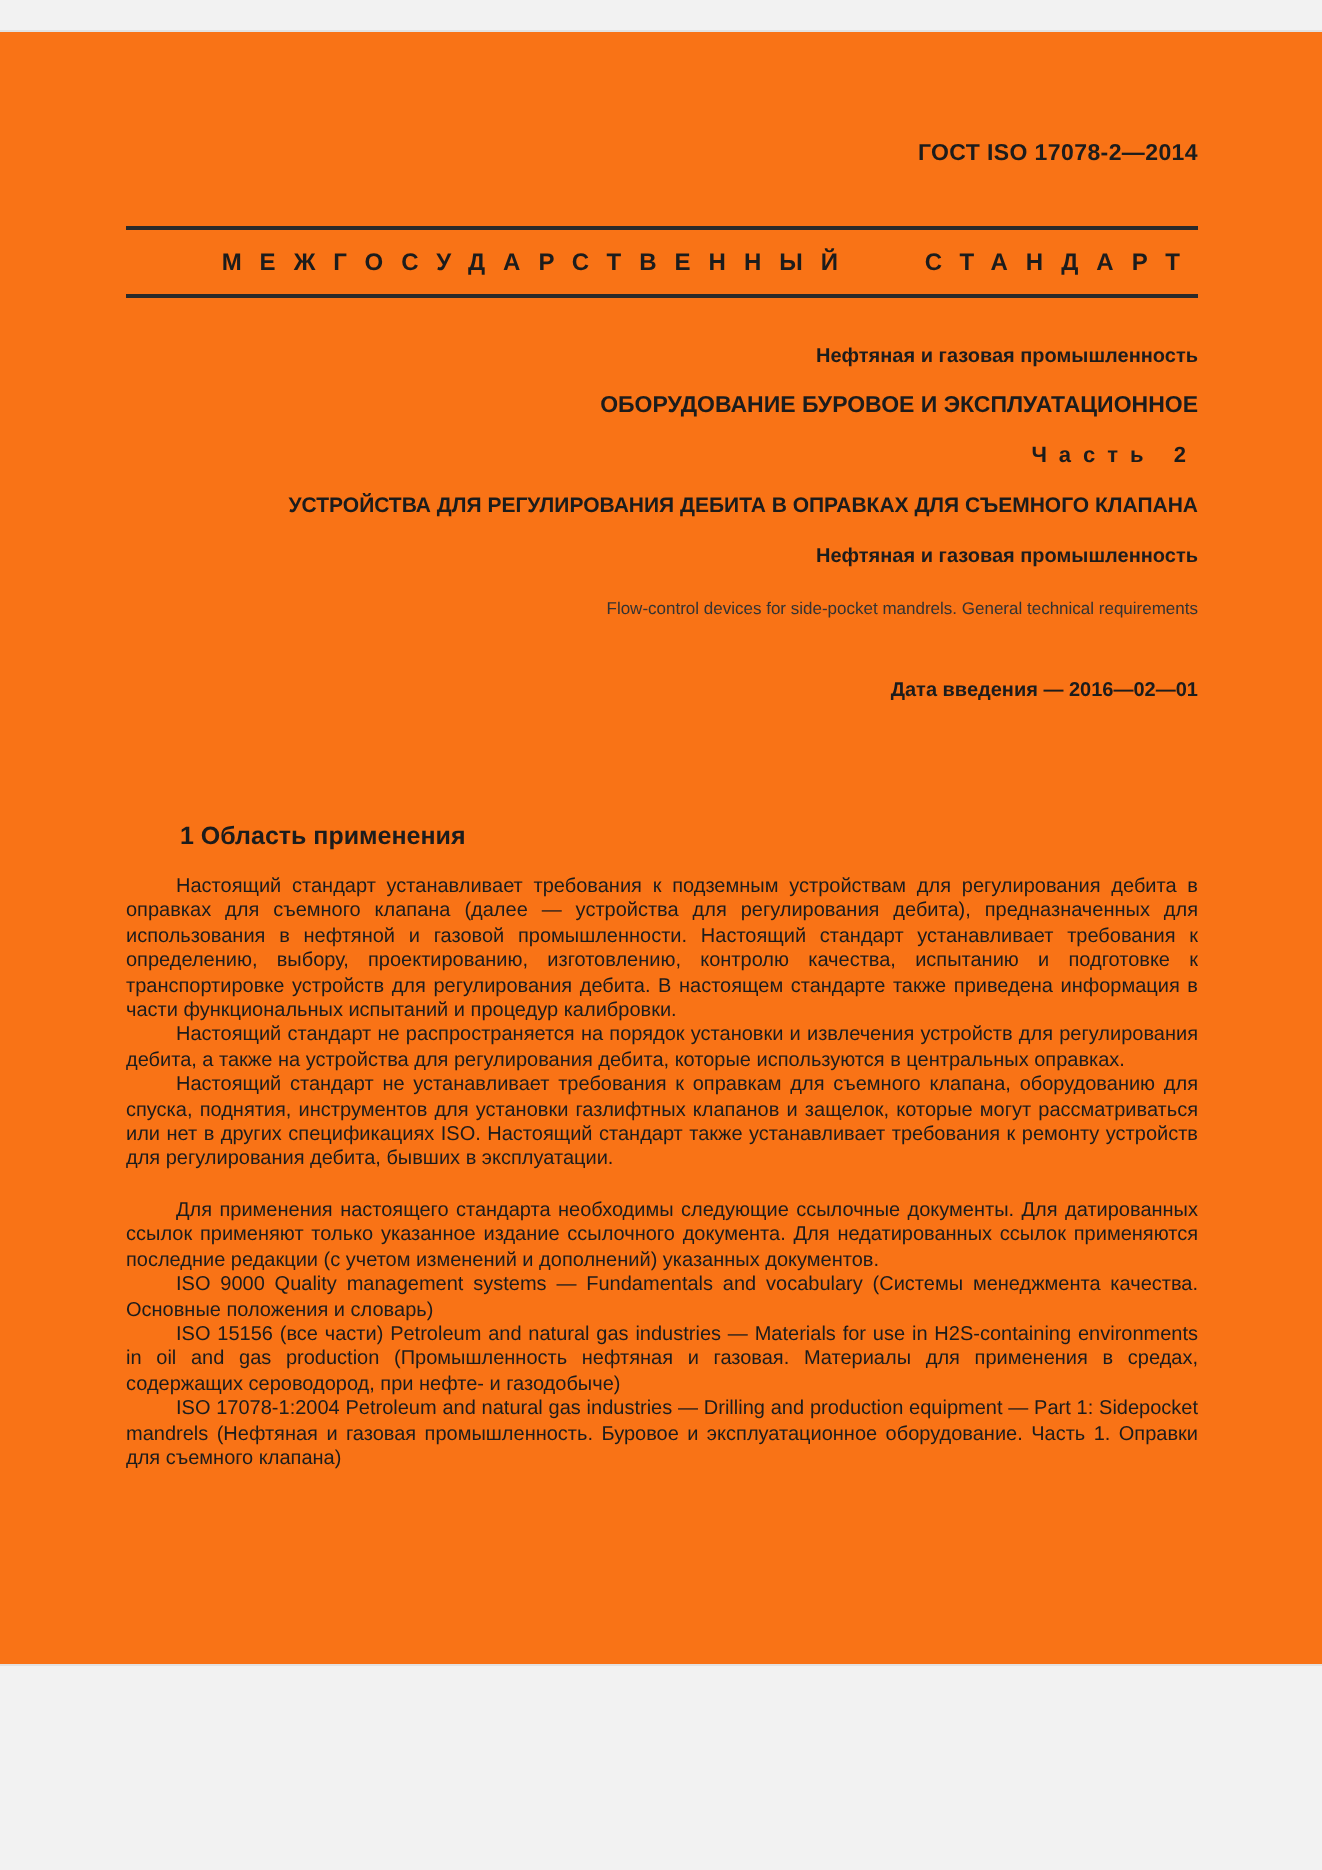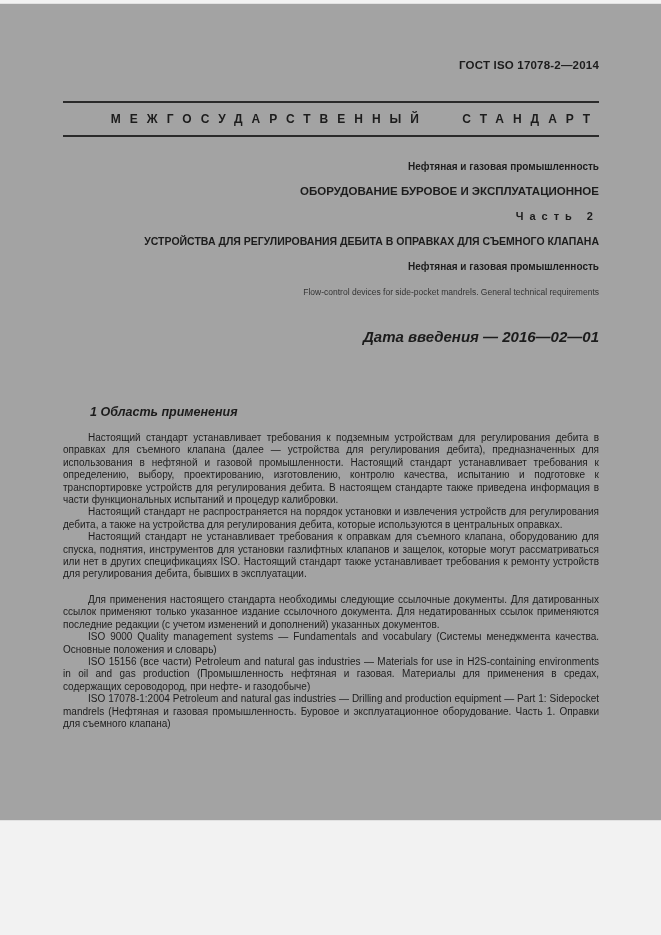--- a/index.html
+++ b/index.html
@@ -3,22 +3,22 @@
 <meta charset="utf-8">
 <style>
   * { margin: 0; padding: 0; box-sizing: border-box; }
   html, body { background: #f2f2f2; }
   body { font-family: "Liberation Sans", sans-serif; color: #1c1c1c; }
 
   .page {
     position: relative;
     width: 661px;
     height: 816px;
-    margin: 4px auto;
-    background: #a3a3a3;
+    margin: 16px auto;
+    background: #f97316;
     outline: 1px solid #e2e2e2;
     padding: 55px 62px 0 63px;
     overflow: hidden;
   }
 
   .doc-number {
     text-align: right;
     font-weight: bold;
     font-size: 11.5px;
     letter-spacing: 0.2px;
@@ -43,30 +43,28 @@
   .subject-ru { font-weight: bold; font-size: 10px; }
   .title-main { font-weight: bold; font-size: 11.5px; margin-top: 13px; }
   .part-label { font-weight: bold; font-size: 11px; letter-spacing: 6px; margin-top: 13px; }
   .part-title { font-weight: bold; font-size: 10.5px; margin-top: 13px; }
   .subject-ru-2 { font-weight: bold; font-size: 10px; margin-top: 14px; }
   .title-en { font-size: 8.5px; color: #333; line-height: 11px; margin-top: 15px; }
 
   .date-line {
     text-align: right;
     font-weight: bold;
-    font-size: 15px;
+    font-size: 10px;
     margin-top: 30px;
-    font-style: italic;
   }
 
   .section-heading {
     font-weight: bold;
     font-size: 12.5px;
     padding-left: 27px;
-    font-style: italic;
   }
   .section-heading.first { margin-top: 60px; }
   .section-heading.second { margin-top: 19px; }
 
   .section-body { margin-top: 13px; }
   .section-body p {
     font-size: 10px;
     line-height: 12.4px;
     text-align: justify;
     text-indent: 25px;

